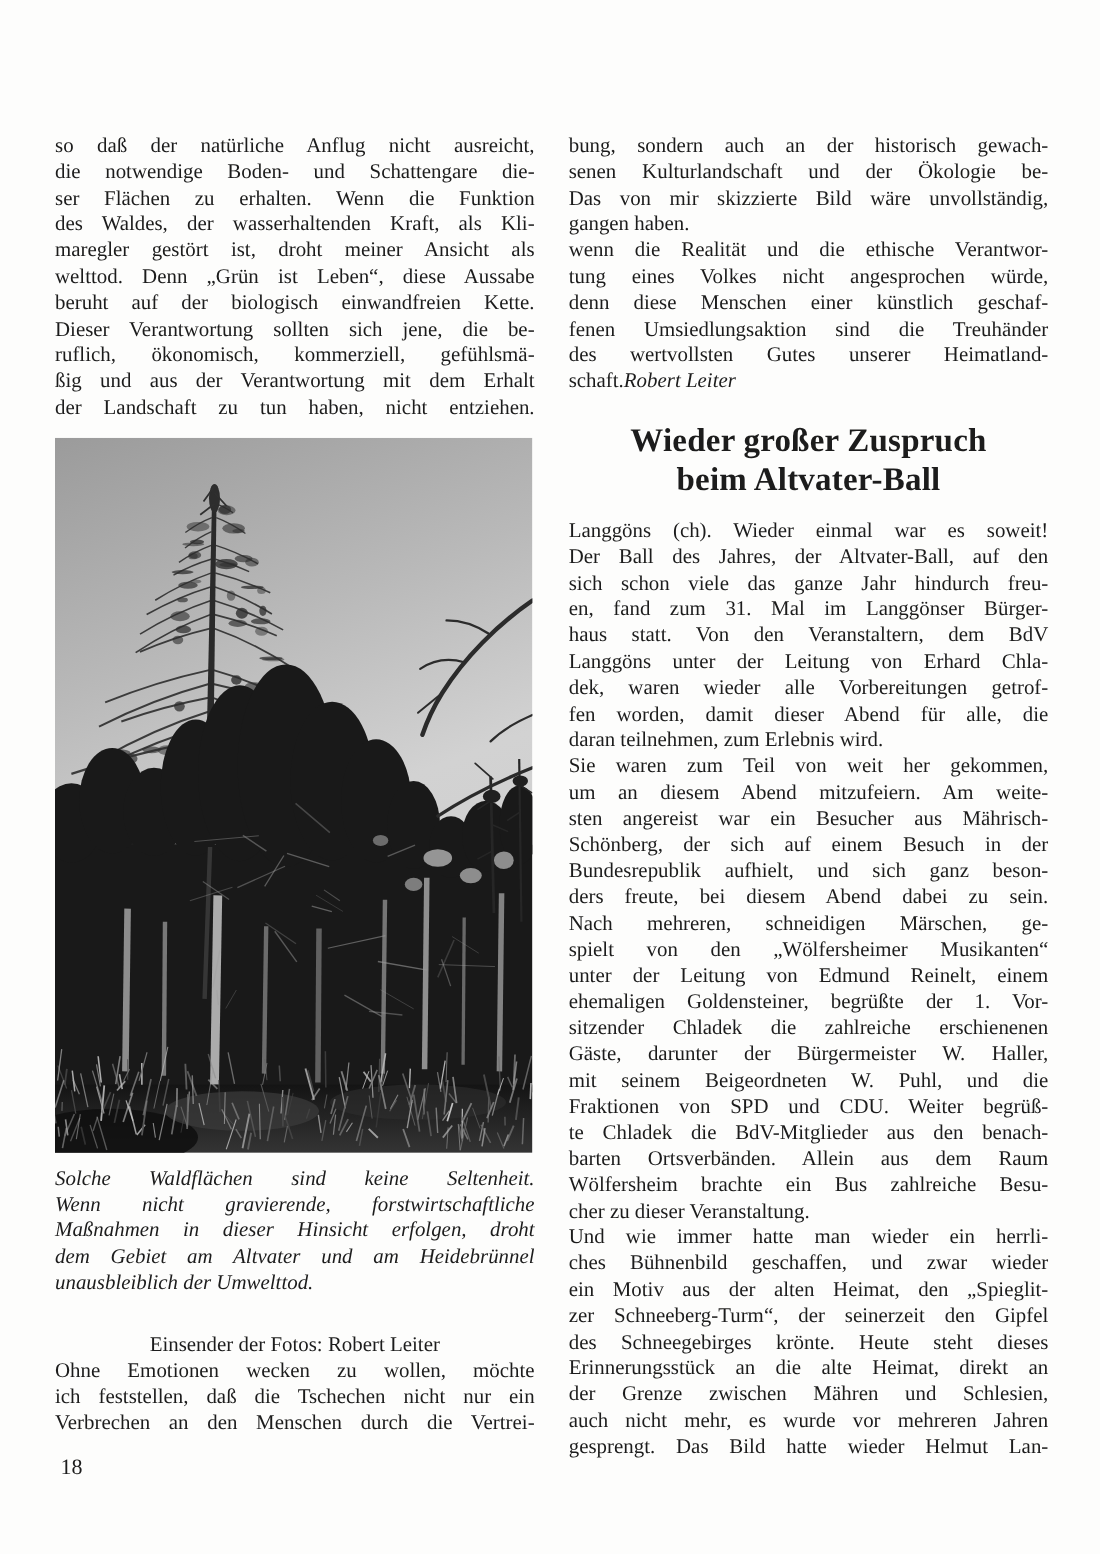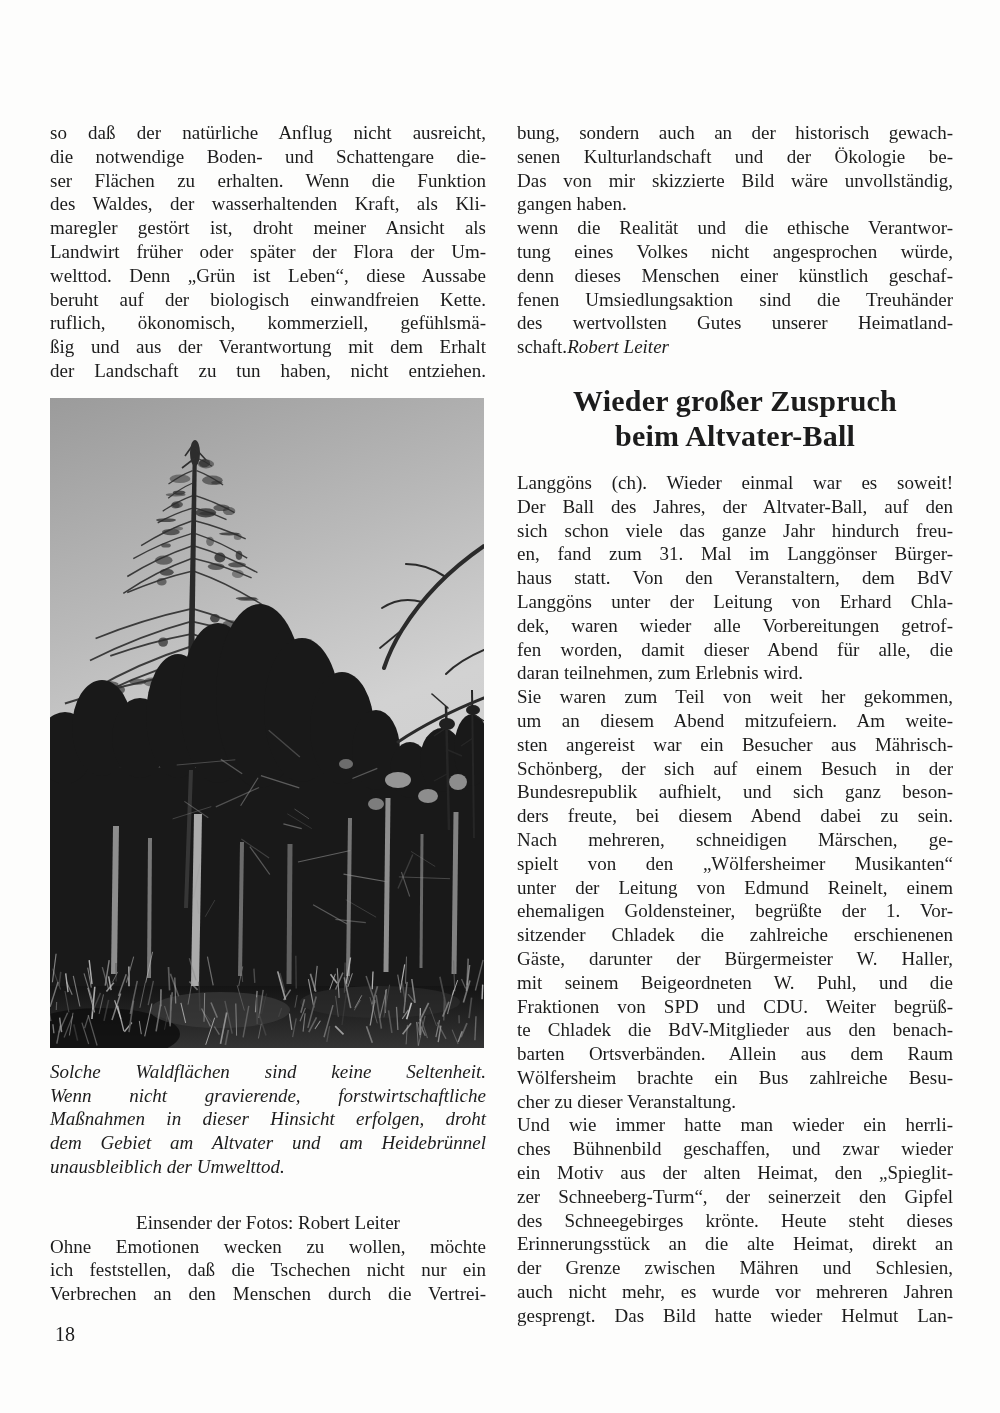--- a/index.html
+++ b/index.html
@@ -35,23 +35,23 @@
 
 <div class="page">
 
   <div class="col col-left">
     <div class="para">
         <div class="ln j">so daß der natürliche Anflug nicht ausreicht,</div>
         <div class="ln j">die notwendige Boden- und Schattengare die-</div>
         <div class="ln j">ser Flächen zu erhalten. Wenn die Funktion</div>
         <div class="ln j">des Waldes, der wasserhaltenden Kraft, als Kli-</div>
         <div class="ln j">maregler gestört ist, droht meiner Ansicht als</div>
-        <div class="ln j">Landwirt früher oder später der Flora der Um-</div>
         <div class="ln j">welttod. Denn „Grün ist Leben“, diese Aussabe</div>
         <div class="ln j">beruht auf der biologisch einwandfreien Kette.</div>
+        <div class="ln j">Dieser Verantwortung sollten sich jene, die be-</div>
         <div class="ln j">ruflich, ökonomisch, kommerziell, gefühlsmä-</div>
         <div class="ln j">ßig und aus der Verantwortung mit dem Erhalt</div>
         <div class="ln j">der Landschaft zu tun haben, nicht entziehen.</div>
       </div>
 
     <figure class="photo">
       <svg viewBox="0 0 434 650" preserveAspectRatio="none" id="photo-svg">
         <defs>
           <linearGradient id="sky" x1="0" y1="0" x2="0.25" y2="1">
             <stop offset="0" stop-color="#9b9b9b"></stop>
@@ -477,21 +477,21 @@
   </div>
 
   <div class="col col-right">
     <div class="para">
         <div class="ln j">bung, sondern auch an der historisch gewach-</div>
         <div class="ln j">senen Kulturlandschaft und der Ökologie be-</div>
         <div class="ln j">Das von mir skizzierte Bild wäre unvollständig,</div>
         <div class="ln l">gangen haben.</div>
         <div class="ln j">wenn die Realität und die ethische Verantwor-</div>
         <div class="ln j">tung eines Volkes nicht angesprochen würde,</div>
-        <div class="ln j">denn dieses Menschen einer künstlich geschaf-</div>
+        <div class="ln j">denn diese Menschen einer künstlich geschaf-</div>
         <div class="ln j">fenen Umsiedlungsaktion sind die Treuhänder</div>
         <div class="ln j">des wertvollsten Gutes unserer Heimatland-</div>
       </div>
     <div class="sig-row">
       <span>schaft.</span>
       <span class="italic">Robert Leiter</span>
     </div>
 
     <h1 class="headline">
       <span>Wieder großer Zuspruch</span><br>

